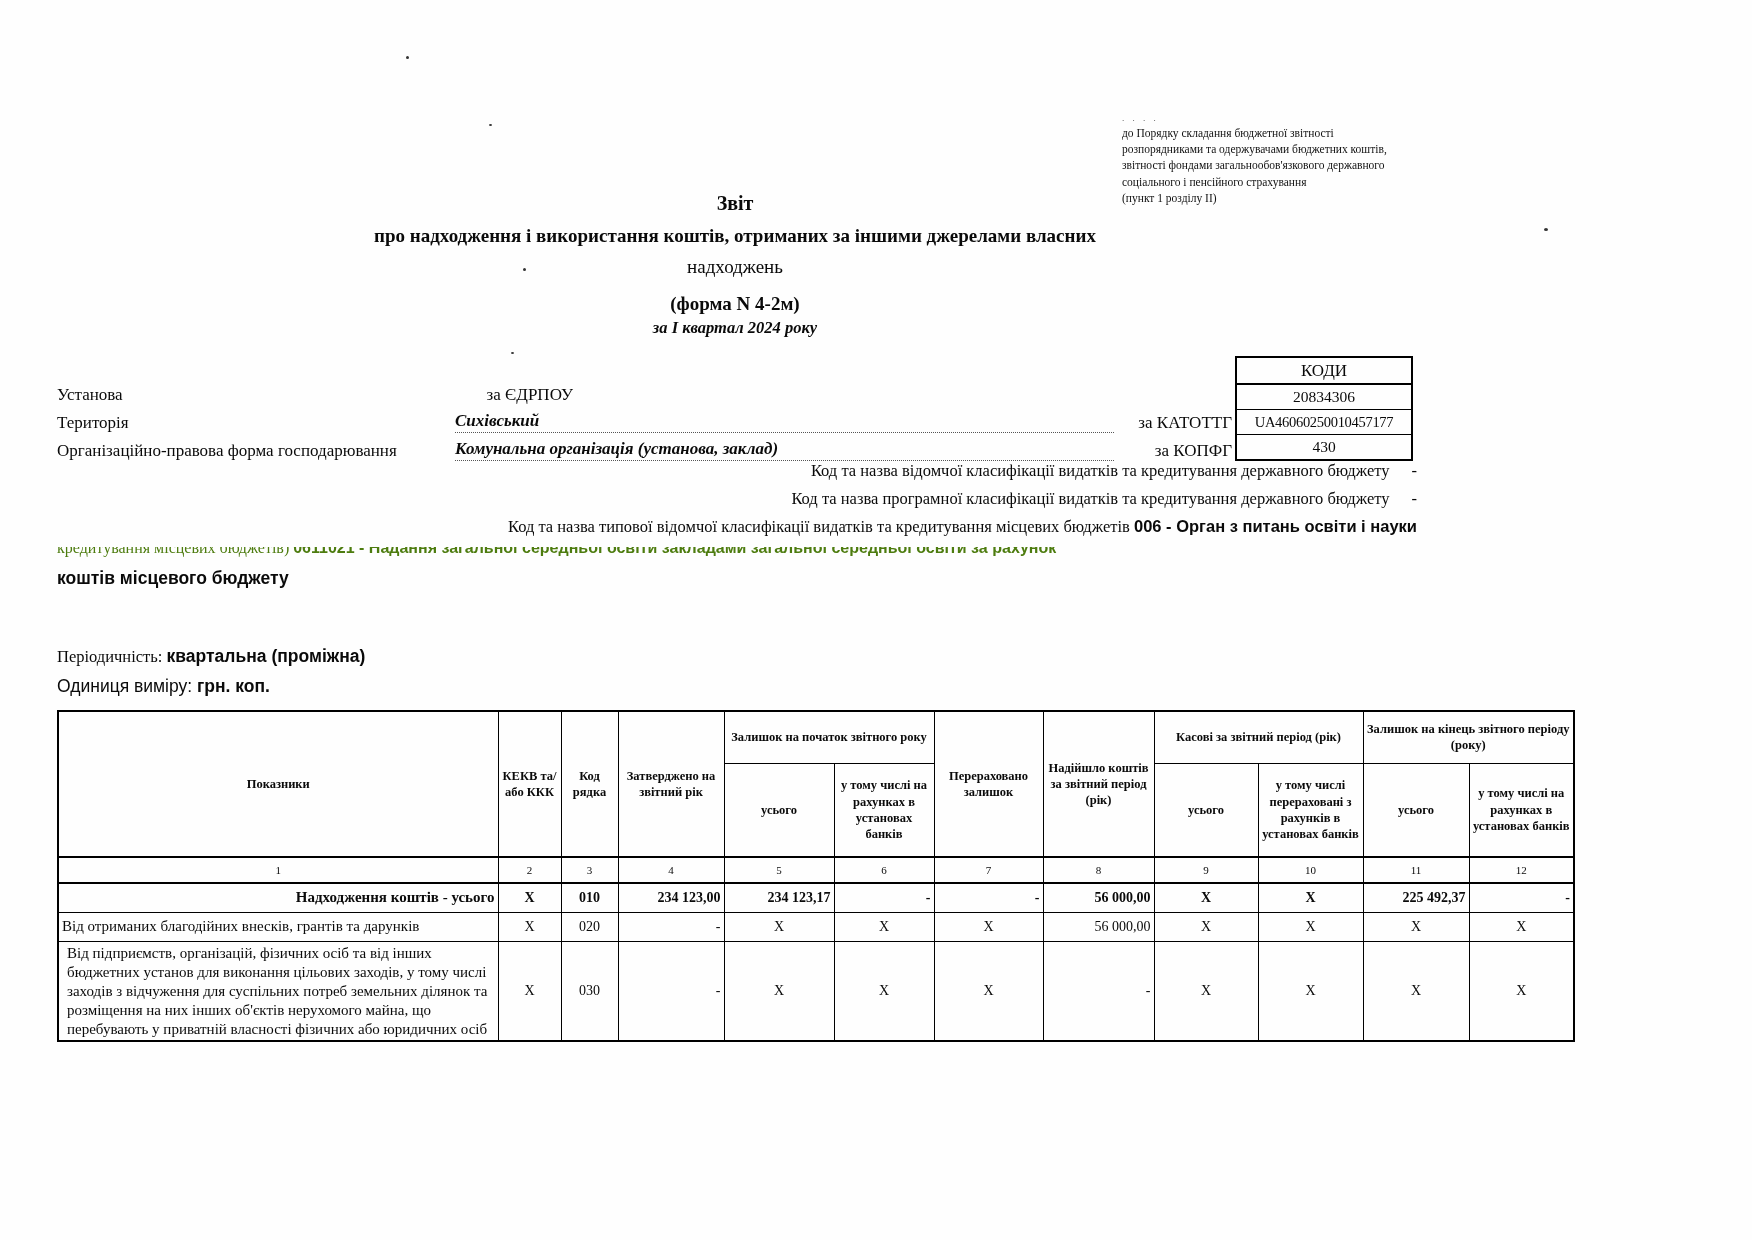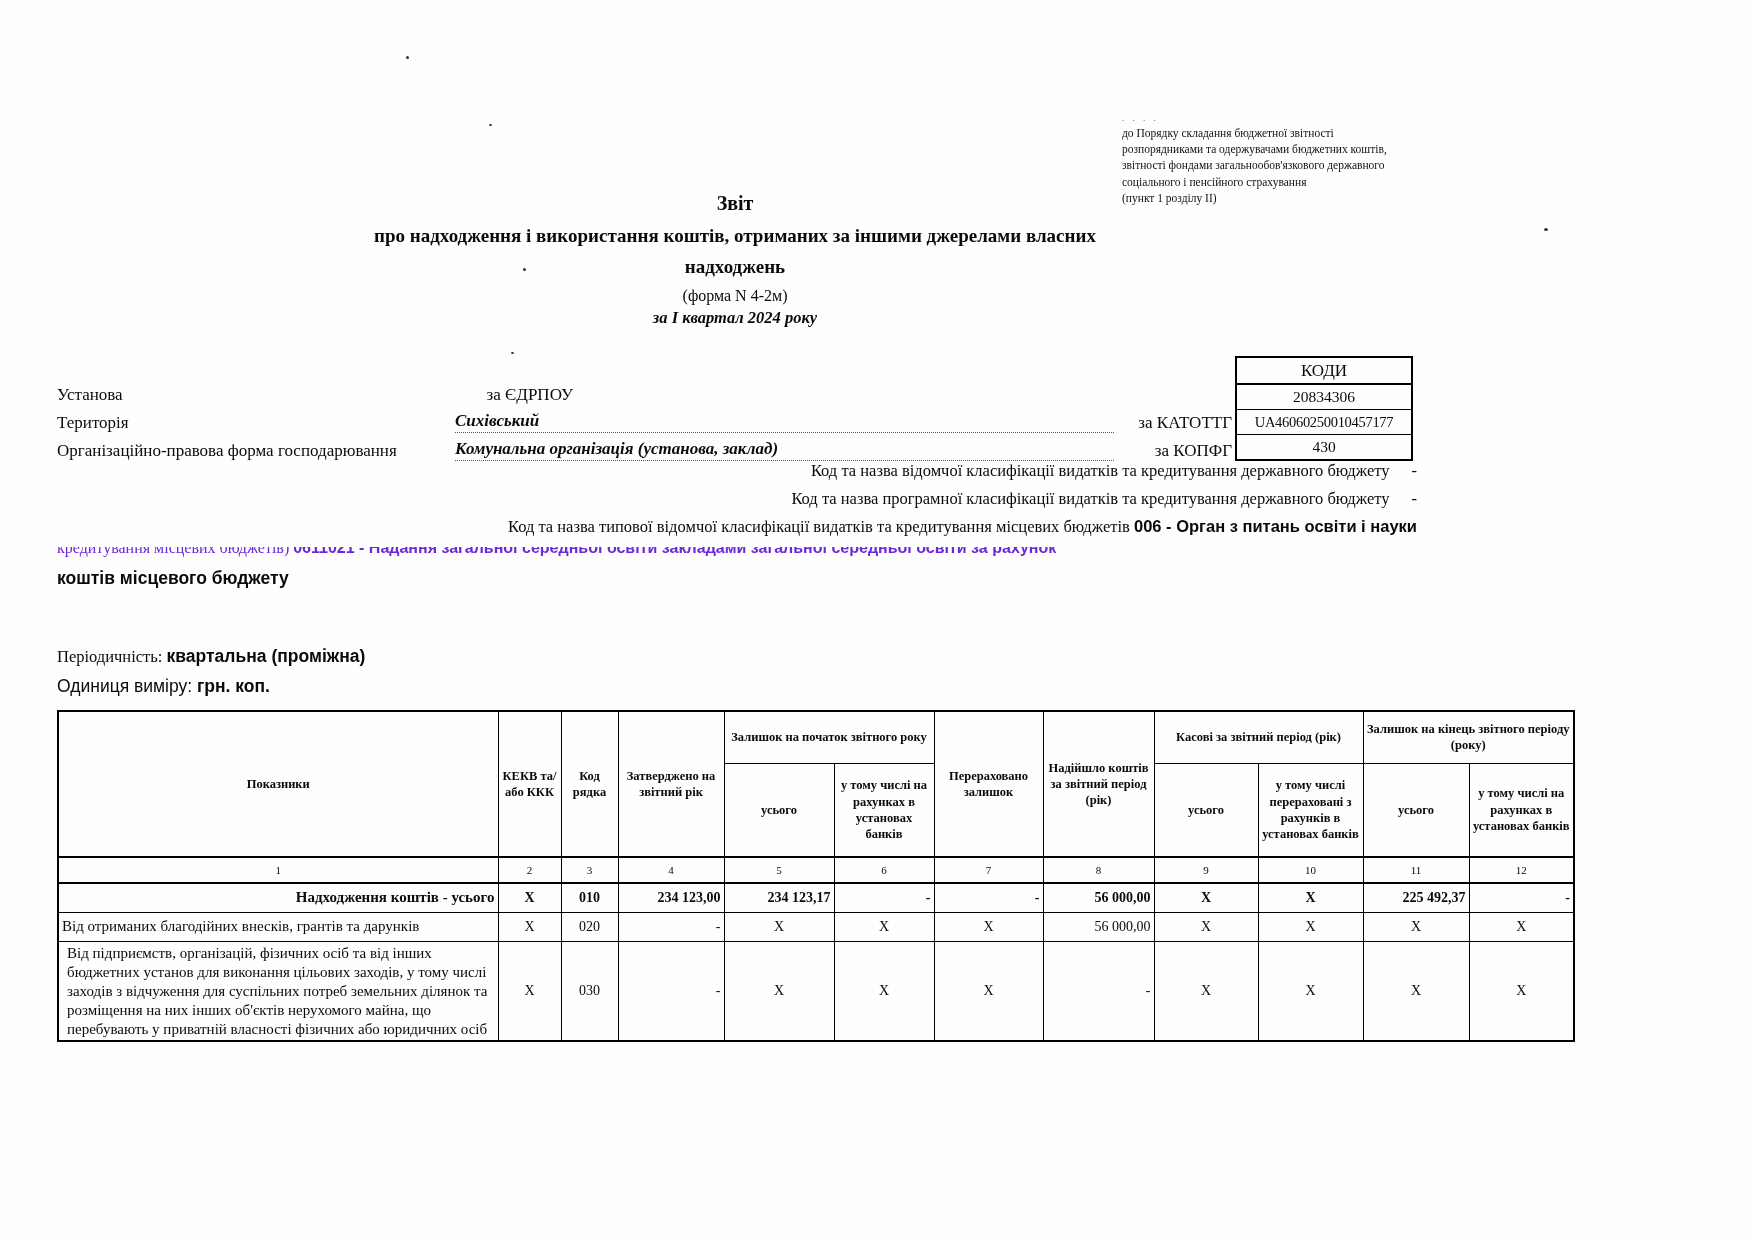--- a/index.html
+++ b/index.html
@@ -7,22 +7,22 @@
         font-family:"Liberation Serif", serif;overflow:hidden;}
 
   
   .note{position:absolute;left:1122px;top:112px;width:320px;font-size:11.5px;line-height:1.42;color:#111;}
   .note .dots{letter-spacing:3px;font-size:9px;color:#333;}
 
   
   .title-block{position:absolute;left:60px;top:192px;width:1350px;text-align:center;}
   .t1{font-size:20px;font-weight:bold;}
   .t2{font-size:19px;font-weight:bold;margin-top:10px;}
-  .t3{font-size:19px;font-weight:bold;margin-top:9px;}
-  .t4{font-size:16px;font-weight:normal;margin-top:9px;}
+  .t3{font-size:19px;font-weight:normal;margin-top:9px;}
+  .t4{font-size:19px;font-weight:bold;margin-top:15px;}
   .t5{font-size:16.5px;font-weight:bold;font-style:italic;margin-top:3px;}
 
   
   .info{position:absolute;left:57px;top:377px;width:1175px;}
   .info-row{display:flex;align-items:flex-end;height:28px;font-size:17px;}
   .info-label{width:398px;flex:none;}
   .info-value{flex:1;font-style:italic;font-weight:bold;border-bottom:1.5px dotted #555;padding-bottom:1px;}
   .info-code-label{flex:none;width:112px;text-align:right;padding-left:6px;}
 
   
@@ -31,21 +31,21 @@
   .codes-row{height:24px;line-height:24px;text-align:center;font-size:15.5px;border-bottom:1.5px solid #000;}
   .codes-row:last-child{border-bottom:none;}
   .codes-row.small{font-size:14.5px;letter-spacing:-0.3px;}
 
   
   .classif{position:absolute;left:57px;top:461px;width:1360px;font-size:16.5px;}
   .cl-line{height:28px;text-align:right;}
   .cl-dash{margin-left:22px;}
   .bold-sans{font-family:"Liberation Sans", sans-serif;font-weight:bold;}
   .clipped{height:13px;overflow:hidden;position:relative;margin-top:2px;}
-  .clipped-inner{position:absolute;top:-8px;left:0;white-space:nowrap;font-size:16px;color:#6d28d9;}
+  .clipped-inner{position:absolute;top:-8px;left:0;white-space:nowrap;font-size:16px;color:#4d7c0f;}
   .cl-line4{margin-top:8px;font-family:"Liberation Sans", sans-serif;font-weight:bold;font-size:17.5px;}
 
   
   .meta{position:absolute;left:57px;top:646px;}
   .meta-row1{font-size:16.5px;height:30px;}
   .meta-row2{font-family:"Liberation Sans", sans-serif;font-size:17.5px;height:30px;}
   .meta .v{font-family:"Liberation Sans", sans-serif;font-weight:bold;font-size:17.5px;}
 
   
   table.report{position:absolute;left:57px;top:710px;border-collapse:collapse;table-layout:fixed;

